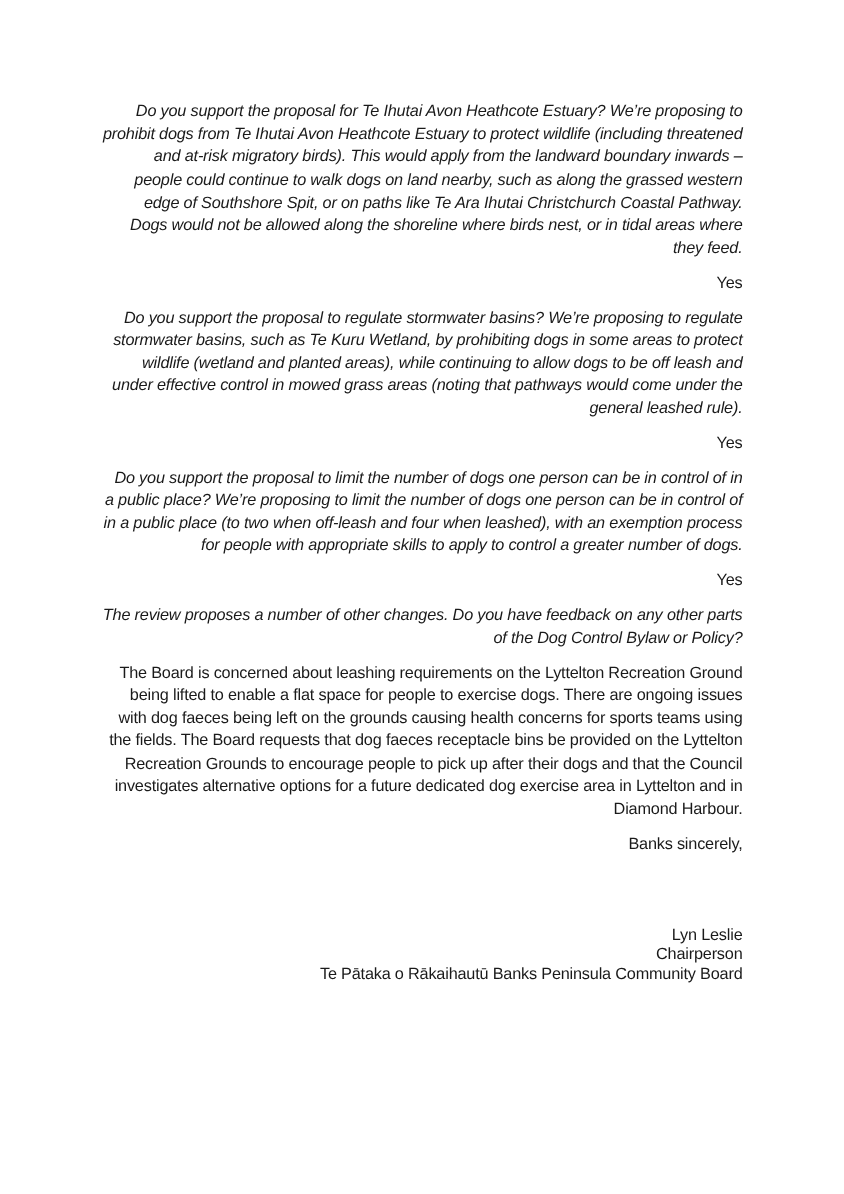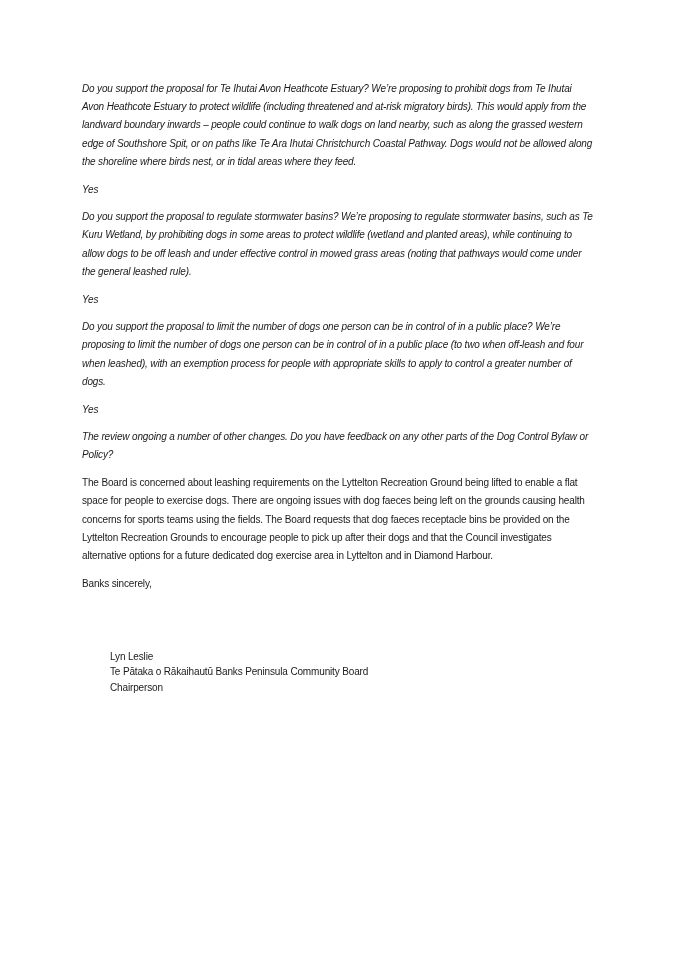--- a/index.html
+++ b/index.html
@@ -16,31 +16,31 @@
       color: #1a1a1a;
     }
     .page {
       position: absolute;
       left: 82px;
       top: 80px;
       width: 512px;
     }
     p {
       margin: 0;
-      font-size: 10px;
+      font-size: 13px;
       line-height: 18.2px;
       letter-spacing: -0.15px;
+      text-align: right;
     }
     .q {
       font-style: italic;
       margin-bottom: 9.5px;
     }
     .a {
       margin-bottom: 9.5px;
-      font-style: italic;
     }
     .body-p {
       margin-bottom: 9.5px;
     }
     .signoff {
       margin-bottom: 0;
     }
     .sig-block {
       margin-top: 56px;
     }
@@ -57,26 +57,26 @@
 
   <p class="q">Do you support the proposal for Te Ihutai Avon Heathcote Estuary? We’re proposing to prohibit dogs from Te Ihutai Avon Heathcote Estuary to protect wildlife (including threatened and at-risk migratory birds). This would apply from the landward boundary inwards – people could continue to walk dogs on land nearby, such as along the grassed western edge of Southshore Spit, or on paths like Te Ara Ihutai Christchurch Coastal Pathway. Dogs would not be allowed along the shoreline where birds nest, or in tidal areas where they feed.</p>
   <p class="a">Yes</p>
 
   <p class="q">Do you support the proposal to regulate stormwater basins? We’re proposing to regulate stormwater basins, such as Te Kuru Wetland, by prohibiting dogs in some areas to protect wildlife (wetland and planted areas), while continuing to allow dogs to be off leash and under effective control in mowed grass areas (noting that pathways would come under the general leashed rule).</p>
   <p class="a">Yes</p>
 
   <p class="q">Do you support the proposal to limit the number of dogs one person can be in control of in a public place? We’re proposing to limit the number of dogs one person can be in control of in a public place (to two when off-leash and four when leashed), with an exemption process for people with appropriate skills to apply to control a greater number of dogs.</p>
   <p class="a">Yes</p>
 
-  <p class="q">The review ongoing a number of other changes. Do you have feedback on any other parts of the Dog Control Bylaw or Policy?</p>
+  <p class="q">The review proposes a number of other changes. Do you have feedback on any other parts of the Dog Control Bylaw or Policy?</p>
 
   <p class="body-p"><span>The Board is concerned about leashing requirements on the </span><span class="bold">Lyttelton Recreation Ground</span><span> being lifted to enable a flat space for people to exercise dogs.  There are ongoing issues with dog faeces being left on the grounds causing health concerns for sports teams using the fields. The Board requests that dog faeces receptacle bins be provided on the Lyttelton Recreation Grounds to encourage people to pick up after their dogs and that the Council investigates alternative options for a future dedicated dog exercise area in Lyttelton and in Diamond Harbour.</span></p>
 
 
   <p class="signoff">Banks sincerely,</p>
 
   <div class="sig-block">
     <p class="bold">Lyn Leslie</p>
+    <p>Chairperson</p>
     <p>Te Pātaka o Rākaihautū Banks Peninsula Community Board</p>
-    <p>Chairperson</p>
   </div>
 
 </div>
 
 </body></html>

